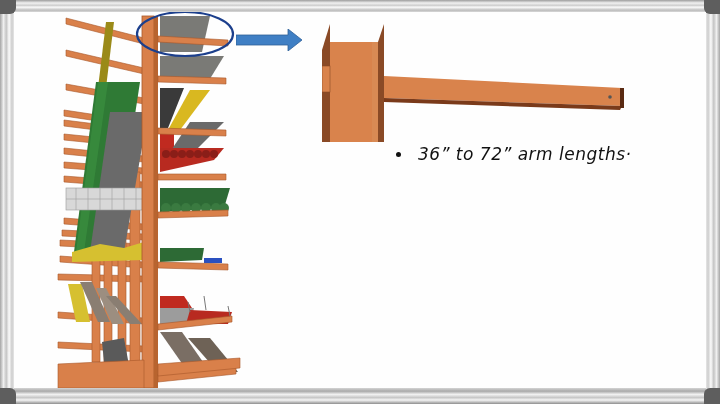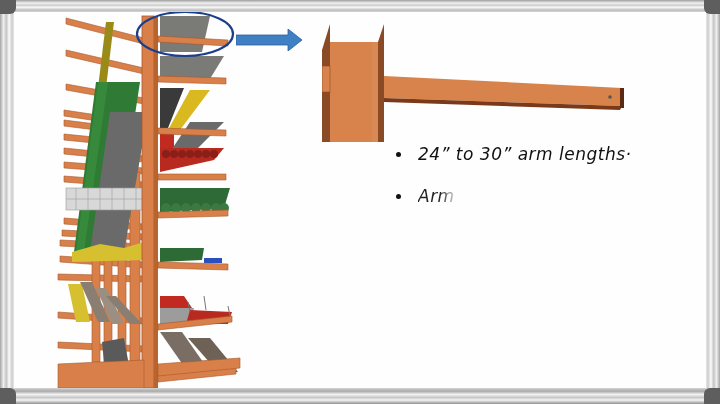--- a/index.html
+++ b/index.html
@@ -157,22 +157,18 @@
       <rect x="0" y="46" width="8" height="26" fill="#d9834c" stroke="#8a4a26" stroke-width="0.6"></rect>
       <polygon points="62,56 300,68 300,86 62,78" fill="#d9834c"></polygon>
       <polygon points="62,78 300,86 298,90 62,82" fill="#7a3a1a"></polygon>
       <polygon points="298,68 302,68 302,88 298,88" fill="#5a2a12"></polygon>
       <circle cx="288" cy="77" r="1.8" fill="#555"></circle>
     </svg>
 
     <div class="bullets">
       <div class="bullet">
         <span class="dot"></span>
-        <span class="txt">24” to 30” arm lengths·</span>
-      </div>
-      <div class="bullet fade">
-        <span class="dot"></span>
-        <span class="txt">Arm</span>
+        <span class="txt">36” to 72” arm lengths·</span>
       </div>
     </div>
 
   </div>
 </div>
 
 </body></html>

